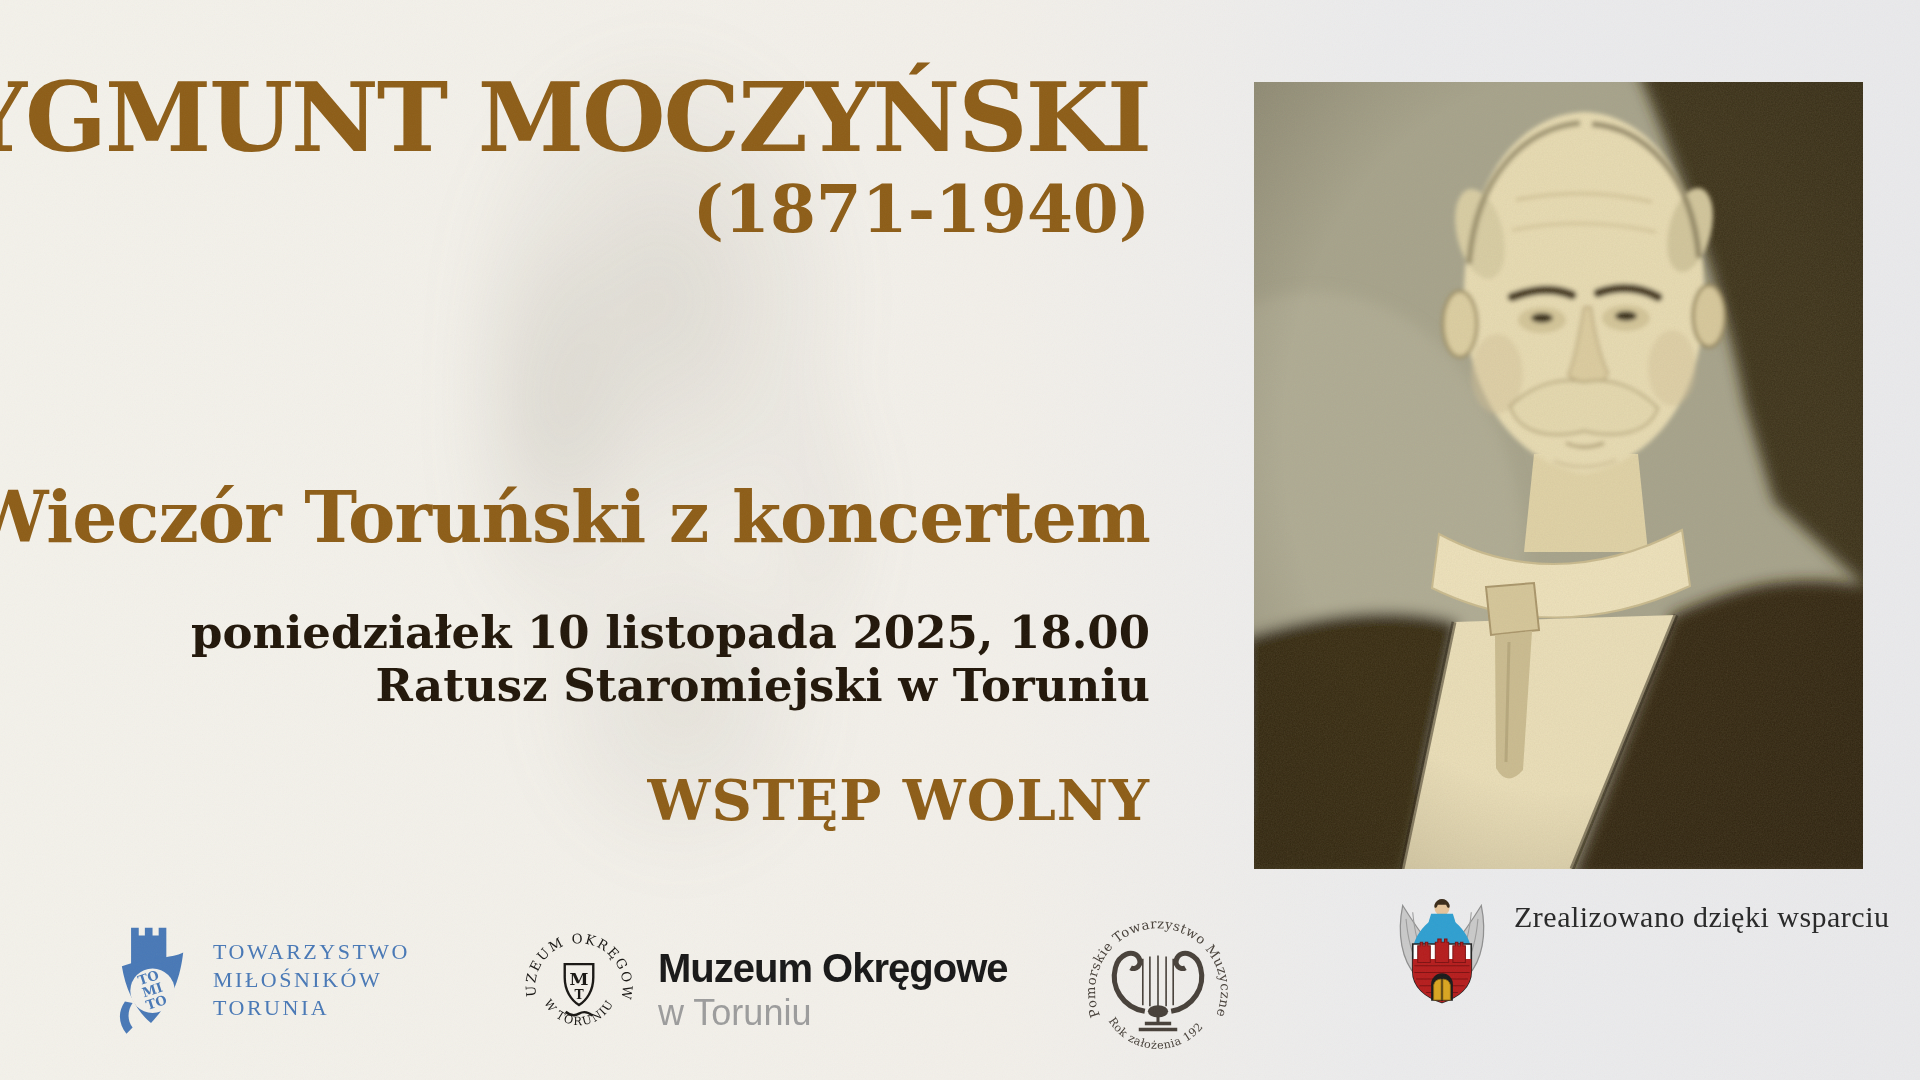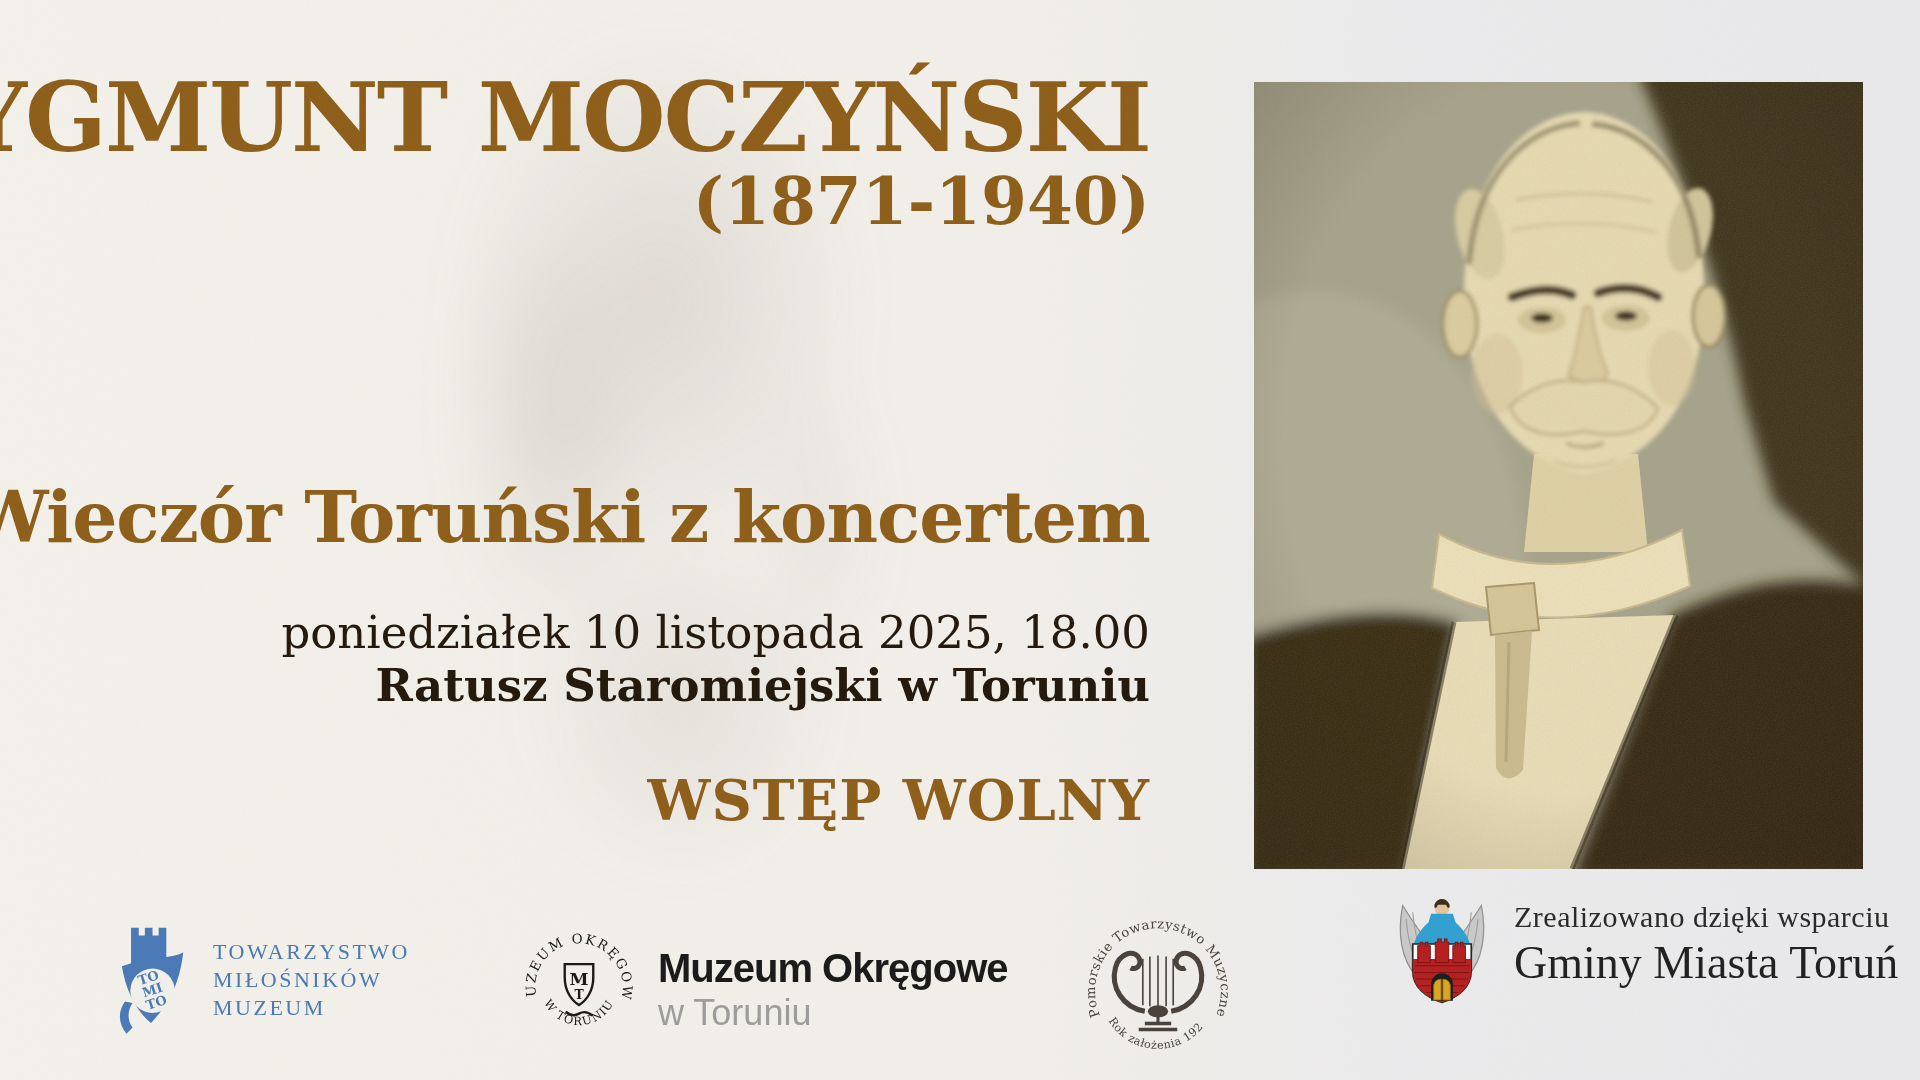--- a/index.html
+++ b/index.html
@@ -17,24 +17,24 @@
       radial-gradient(ellipse 230px 260px at 560px 700px, rgba(120,112,96,.11), transparent 70%),
       radial-gradient(ellipse 90px 220px at 700px 520px, rgba(130,122,106,.08), transparent 75%);
     filter:blur(26px);
   }
   .noise{position:absolute;left:0;top:0;width:1920px;height:1080px;opacity:.05;pointer-events:none;}
   
   .txt{position:absolute;right:770px;white-space:nowrap;line-height:1;margin:0;}
   .brown{color:#8d5d17;}
   .dark{color:#211609;}
   .title{top:70px;font-size:96px;font-weight:700;letter-spacing:-2px;}
-  .years{top:168px;font-size:66px;font-weight:700;}
+  .years{top:176px;font-size:66px;font-weight:700;}
   .subtitle{top:250px;font-size:66px;font-weight:700;}
   .event{top:482px;font-size:71px;font-weight:700;letter-spacing:-1px;}
-  .dateline{top:610px;font-size:45px;font-weight:400;text-align:right;}
+  .dateline{top:610px;font-size:45px;font-weight:700;text-align:right;}
   .venueline{top:663px;font-size:45px;font-weight:700;}
   .admission{top:772px;font-size:56px;font-weight:700;letter-spacing:1px;}
   
   .photo{position:absolute;left:1254px;top:82px;width:609px;height:787px;}
   .photo svg{display:block;width:609px;height:787px;}
   
   .logo-tmt{position:absolute;left:105px;top:916px;display:flex;align-items:center;}
   .tmt-text{margin-left:16px;font-family:"Liberation Serif",serif;color:#4878b6;
             font-size:22px;letter-spacing:2.5px;line-height:28px;}
   .logo-muzeum-stamp{position:absolute;left:520px;top:928px;}
@@ -153,21 +153,21 @@
       <circle cx="62" cy="94" r="29" fill="#f2f0ea"></circle>
       <g font-family="DejaVu Serif, serif" font-size="17" font-weight="700" fill="#4878b6" text-anchor="middle" transform="rotate(-18 62 94)">
         <text x="62" y="82">TO</text>
         <text x="62" y="99">MI</text>
         <text x="62" y="116">TO</text>
       </g>
     </svg>
     <div class="tmt-text">
       <div>TOWARZYSTWO</div>
       <div>MIŁOŚNIKÓW</div>
-      <div>MUZEUM</div>
+      <div>TORUNIA</div>
     </div>
   </div>
 
   <div class="logo-muzeum-stamp">
     <svg width="118" height="118" viewBox="0 0 120 124">
       <defs>
         <path id="muzTop" d="M 17 78 A 45.9 45.9 0 1 1 103 78" fill="none"></path>
         <path id="muzBot" d="M 21.4 72.4 A 40 40 0 0 0 98.6 72.4" fill="none"></path>
       </defs>
       <g fill="#181613">
@@ -239,21 +239,20 @@
         <path d="M 47 58 h3 v-4 h4 v4 h4 v-4 h3 v4 h2 v24 h-16 z"></path>
         <path d="M 68 62 h3 v-4 h3 v4 h3 v-4 h3 v4 h3 v20 h-15 z"></path>
       </g>
 
       <path d="M 42 128 L 42 108 A 13 13 0 0 1 68 108 L 68 128 Z" fill="#1a1a1a"></path>
       <path d="M 45 127 L 45 109 A 9.5 9.5 0 0 1 54 102 L 54 127 Z" fill="#d9a520" stroke="#8a6410" stroke-width="1"></path>
       <path d="M 56 127 L 56 102 A 9.5 9.5 0 0 1 65 109 L 65 127 Z" fill="#d9a520" stroke="#8a6410" stroke-width="1"></path>
     </svg>
     <div class="city-text">
       <div class="city-l1">Zrealizowano dzięki wsparciu</div>
-      <div class="city-l2">Gminy Miasta Toruń</div>
     </div>
   </div>
 
   <svg class="noise">
     <filter id="paper">
         <feTurbulence type="fractalNoise" baseFrequency="0.9" numOctaves="2"></feTurbulence>
       </filter>
     <rect width="1920" height="1080" filter="url(#paper)"></rect>
   </svg>
 

